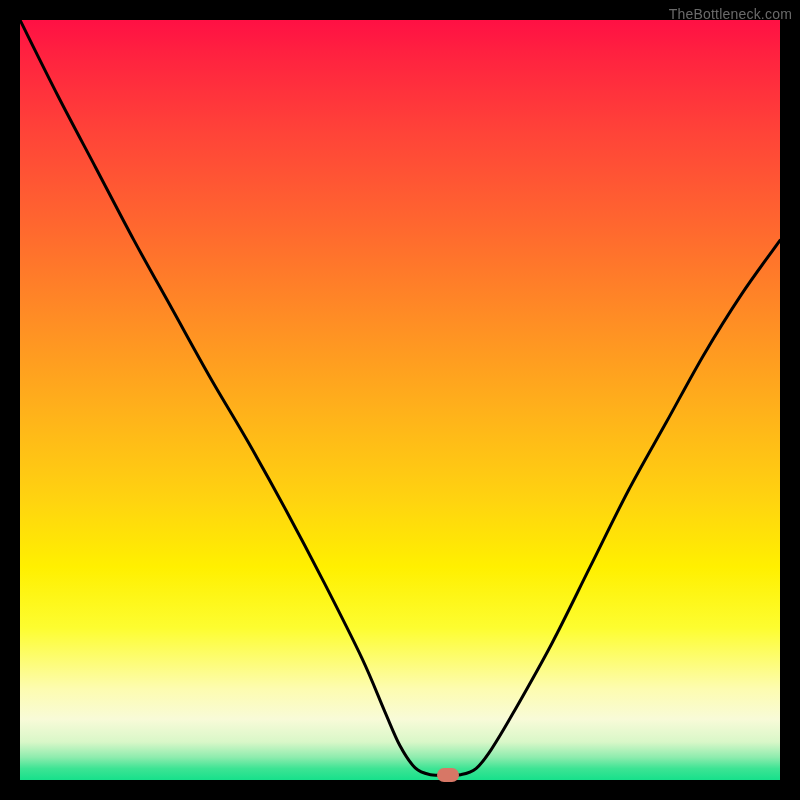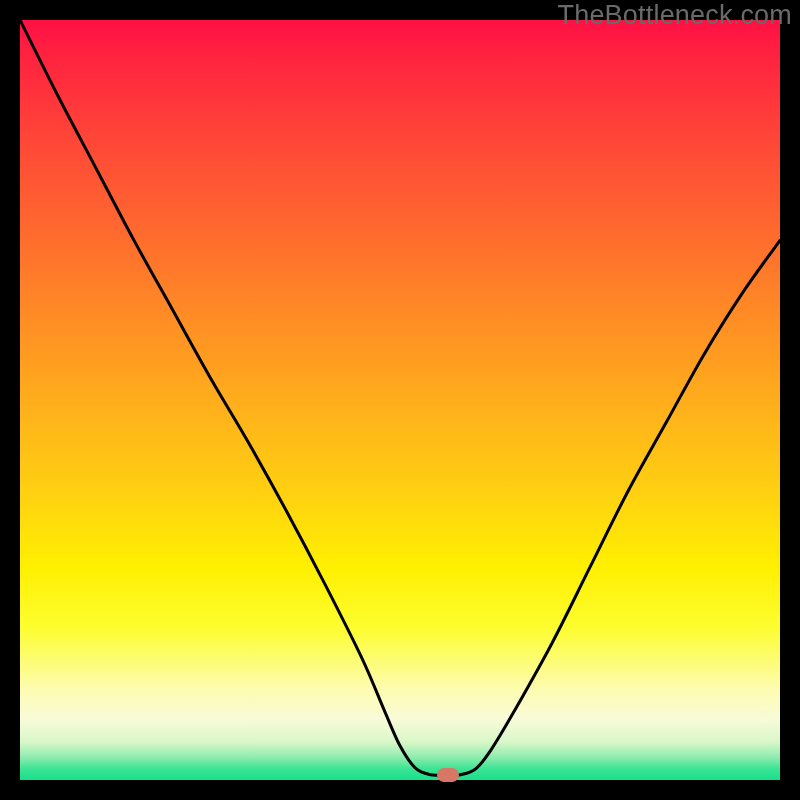--- a/index.html
+++ b/index.html
@@ -50,24 +50,24 @@
   .marker {
     position: absolute;
     width: 22px;
     height: 14px;
     background: #d77766;
     border-radius: 7px;
     transform: translate(-50%, -50%);
   }
   .watermark {
     position: absolute;
-    top: 0;
+    top: 6px;
     right: 8px;
     font-family: Arial, Helvetica, sans-serif;
-    font-size: 27px;
+    font-size: 14px;
     font-weight: 500;
     color: #6a6a6a;
     letter-spacing: 0.2px;
   }
 </style>
 </head>
 <body>
 
 <div class="container">
   <div class="plot-area">

